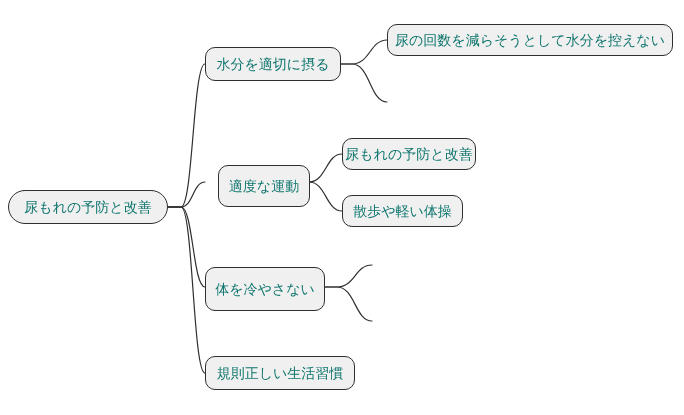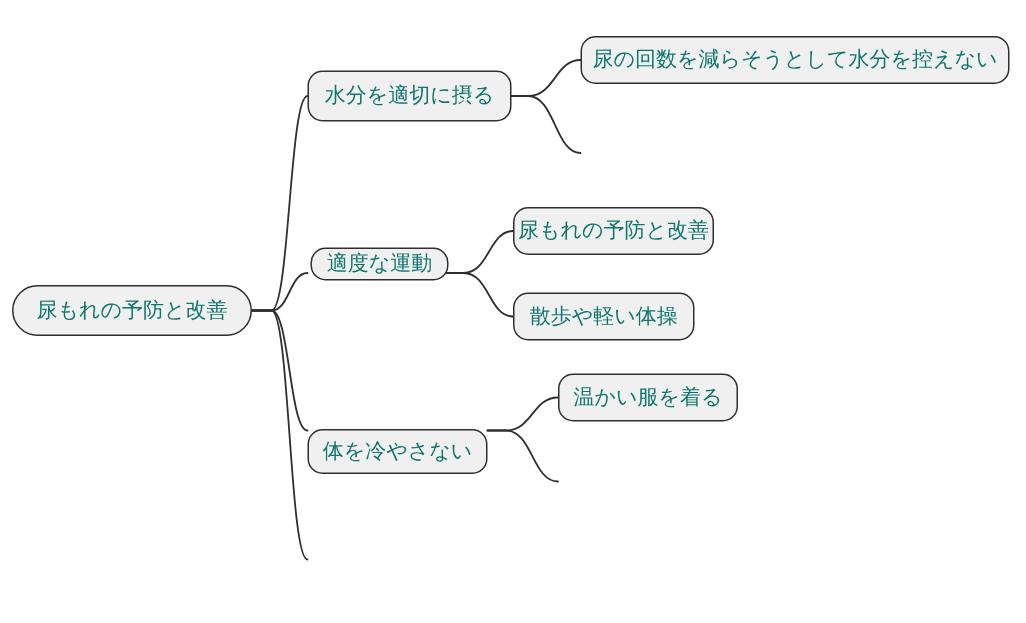--- a/index.html
+++ b/index.html
@@ -63,25 +63,25 @@
     <path d="M325,287 H337 C355,287 355,321 372,321"></path>
   </svg>
 
   <div class="node root" style="left:8px;   top:190px; width:160px; height:34px">尿もれの予防と改善</div>
 
   <div class="node" style="left:205px; top:47px;  width:136px; height:34px">水分を適切に摂る</div>
 
   <div class="node" style="left:387px; top:24px;  width:286px; height:32px">尿の回数を減らそうとして水分を控えない</div>
 
 
-  <div class="node" style="left:207px; top:165px; width:92px;  height:22px">適度な運動</div>
+  <div class="node" style="left:218px; top:165px; width:92px;  height:42px">適度な運動</div>
 
   <div class="node" style="left:342px; top:138px; width:134px; height:32px">尿もれの予防と改善</div>
 
   <div class="node" style="left:342px; top:195px; width:121px; height:32px">散歩や軽い体操</div>
 
-  <div class="node" style="left:205px; top:286px; width:120px; height:30px">体を冷やさない</div>
-
-  <div class="node" style="left:372px; top:249px; width:120px; height:32px">温かい服を着る</div>
+  <div class="node" style="left:205px; top:267px; width:120px; height:44px">体を冷やさない</div>
 
 
+
+  <div class="node" style="left:205px; top:356px; width:150px; height:34px">規則正しい生活習慣</div>
 
 </div>
 
 </body></html>

